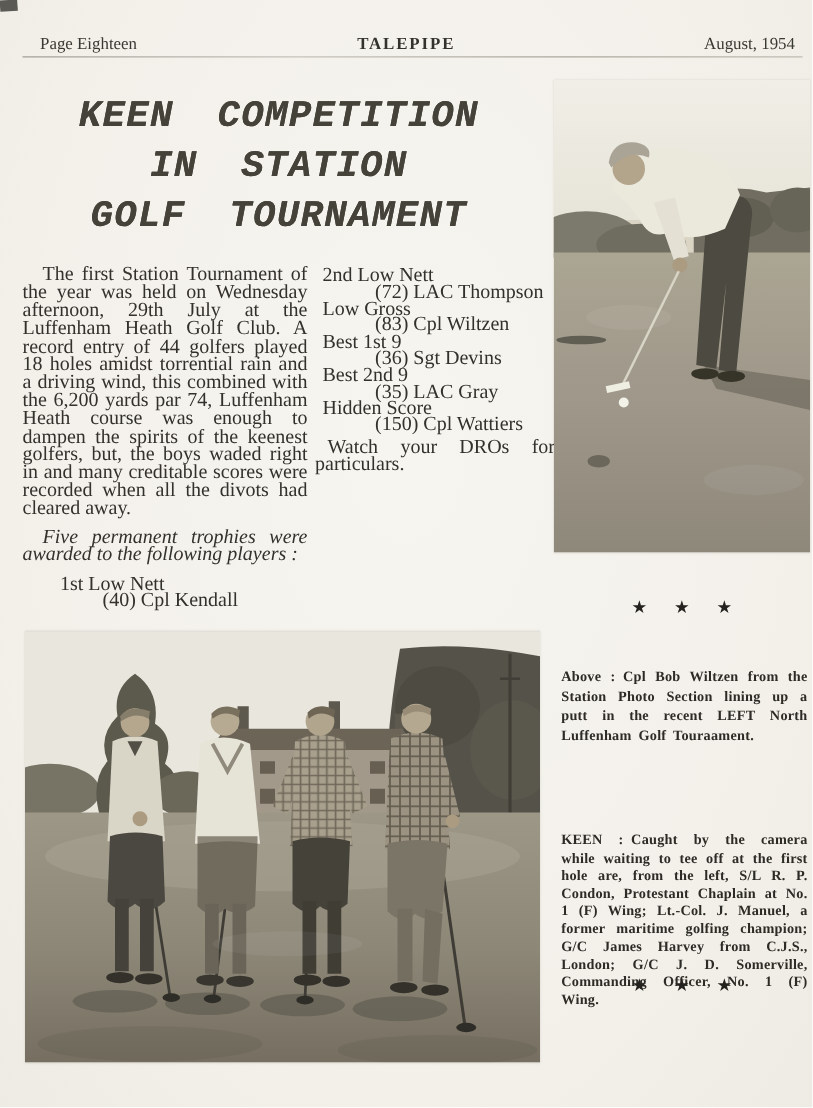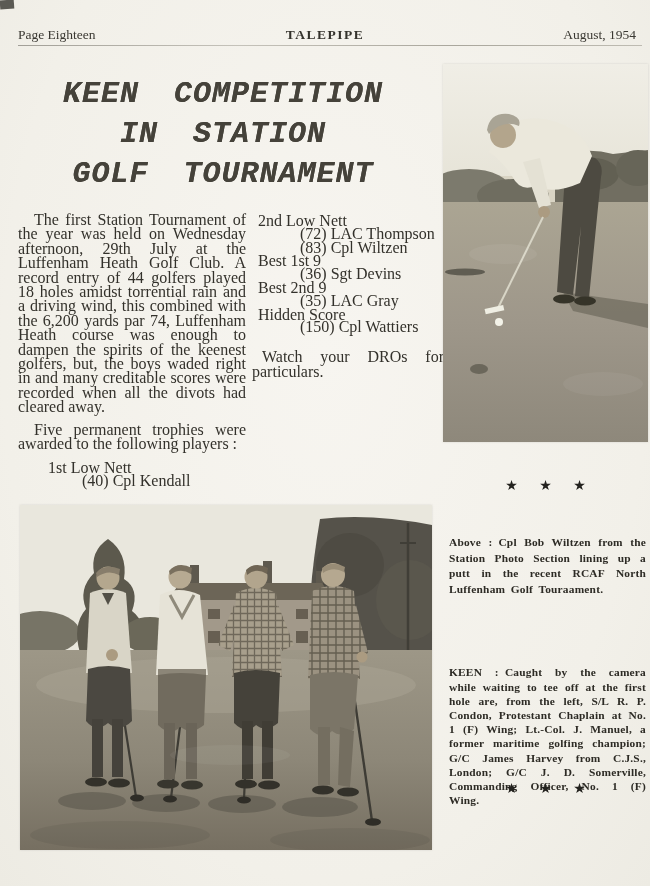--- a/index.html
+++ b/index.html
@@ -3,49 +3,49 @@
 <meta charset="utf-8">
 <style>
   html,body{margin:0;padding:0;}
   body{width:650px;height:886px;overflow:hidden;}
   .page{
     position:relative;width:650px;height:886px;
     background:radial-gradient(ellipse at 50% 40%, #f7f5f0 0%, #f2f0e9 70%, #edebe3 100%);
     font-family:"Liberation Serif", serif;color:#35332d;
   }
   
-  .hdr-left{position:absolute;left:18px;top:27px;font-size:13.5px;color:#3a3832;}
+  .hdr-left{position:absolute;left:32px;top:27px;font-size:13.5px;color:#3a3832;}
   .hdr-center{position:absolute;left:0;right:0;top:27px;text-align:center;font-size:13.5px;font-weight:bold;letter-spacing:1.5px;color:#34322c;}
   .hdr-right{position:absolute;right:14px;top:27px;font-size:13.5px;color:#3a3832;}
   .hdr-rule{position:absolute;left:18px;top:45px;width:624px;height:1px;
     background:linear-gradient(90deg,#8e8b83 0%,#b9b6ad 35%,#979489 70%,#b2afa5 100%);opacity:.8;}
   .scan-smudge{position:absolute;left:0;top:0;width:14px;height:9px;background:#413f3a;opacity:.85;transform:rotate(-4deg);}
 
   
   .headline{position:absolute;left:16px;top:74px;width:414px;text-align:center;
     font-family:Liberation Mono, monospace;font-style:italic;font-weight:bold;
     font-size:30px;line-height:40px;letter-spacing:1px;word-spacing:16px;color:#45423a;
     text-shadow:0 0 .5px #45423a;}
 
   
   .col{position:absolute;font-size:16px;line-height:14.4px;text-align:justify;color:#33312b;}
   .col-left{left:18px;top:213px;width:228px;}
   .col-mid{left:252px;top:215px;width:192px;}
   .col p{margin:0;}
   .col .para{text-indent:16px;}
-  .col-left .p2{margin-top:8px;}
+  .col-left .p2{margin-top:8px;font-style:italic;}
   .result{line-height:13.2px;}
   .col-left .result{margin-top:9px;}
   .result .r-title{margin-left:30px;text-align:left;}
   .result .r-winner{margin-left:64px;text-align:left;}
   .col-mid .result{margin-bottom:1px;line-height:12.8px;}
   .col-mid .result .r-title{margin-left:6px;}
   .col-mid .result .r-winner{margin-left:48px;}
   .col-mid .p3{margin-top:9px;text-indent:10px;}
-  .col-mid .p4{margin-top:16px;text-indent:10px;}
+  .col-mid .p4{margin-top:4px;text-indent:10px;}
 
   
   .photo{position:absolute;box-shadow:inset 0 0 0 1px rgba(60,58,50,.18), 0 0 2px rgba(60,58,50,.15);}
   .photo-putting{left:443px;top:64px;width:205px;height:378px;}
   .photo-foursome{left:20px;top:505px;width:412px;height:345px;}
   .photo svg{display:block;width:100%;height:100%;}
 
   
   .stars{position:absolute;left:443px;width:205px;text-align:center;font-size:14px;word-spacing:18px;color:#23221e;}
   .stars-1{top:477px;}
@@ -82,20 +82,21 @@
       <p class="r-winner">(40) Cpl Kendall</p>
     </div>
   </div>
 
   <div class="col col-mid">
     <div class="result">
       <p class="r-title">2nd Low Nett</p>
       <p class="r-winner">(72) LAC Thompson</p>
     </div>
     <div class="result">
+      <p class="r-title">Low Gross</p>
       <p class="r-winner">(83) Cpl Wiltzen</p>
     </div>
     <div class="result">
       <p class="r-title">Best 1st 9</p>
       <p class="r-winner">(36) Sgt Devins</p>
     </div>
     <div class="result">
       <p class="r-title">Best 2nd 9</p>
       <p class="r-winner">(35) LAC Gray</p>
     </div>
@@ -146,21 +147,21 @@
         <ellipse cx="121" cy="235" rx="11" ry="4.5" fill="#363429"></ellipse>
         <ellipse cx="142" cy="237" rx="11" ry="4.5" fill="#363429"></ellipse>
       </g>
       <ellipse cx="60" cy="190" rx="34" ry="10" fill="#ffffff" opacity="0.06"></ellipse>
       <ellipse cx="160" cy="320" rx="40" ry="12" fill="#ffffff" opacity="0.05"></ellipse>
     </svg>
   </div>
 
   <div class="stars stars-1">★ ★ ★</div>
 
-  <p class="caption caption-above"><span class="lead">Above :</span><span>Cpl Bob Wiltzen from the Station Photo Section lining up a putt in the recent RCAF North Luffenham Golf Touraament.</span></p>
+  <p class="caption caption-above"><span class="lead">Above :</span><span>Cpl Bob Wiltzen from the Station Photo Section lining up a putt in the recent LEFT North Luffenham Golf Touraament.</span></p>
 
   <p class="caption caption-left"><span class="lead">KEEN :</span><span>Caught by the camera while waiting to tee off at the first hole are, from the left, S/L R. P. Condon, Protestant Chaplain at No. 1 (F) Wing; Lt.-Col. J. Manuel, a former maritime golfing champion; G/C James Harvey from C.J.S., London; G/C J. D. Somerville, Commanding Officer, No. 1 (F) Wing.</span></p>
 
   <div class="stars stars-2">★ ★ ★</div>
 
   <div class="photo photo-foursome">
     <svg viewBox="0 0 412 345" preserveAspectRatio="none">
       <defs>
         <linearGradient id="fg-ground" x1="0" y1="0" x2="0" y2="1">
           <stop offset="0" stop-color="#9d9787"></stop>

